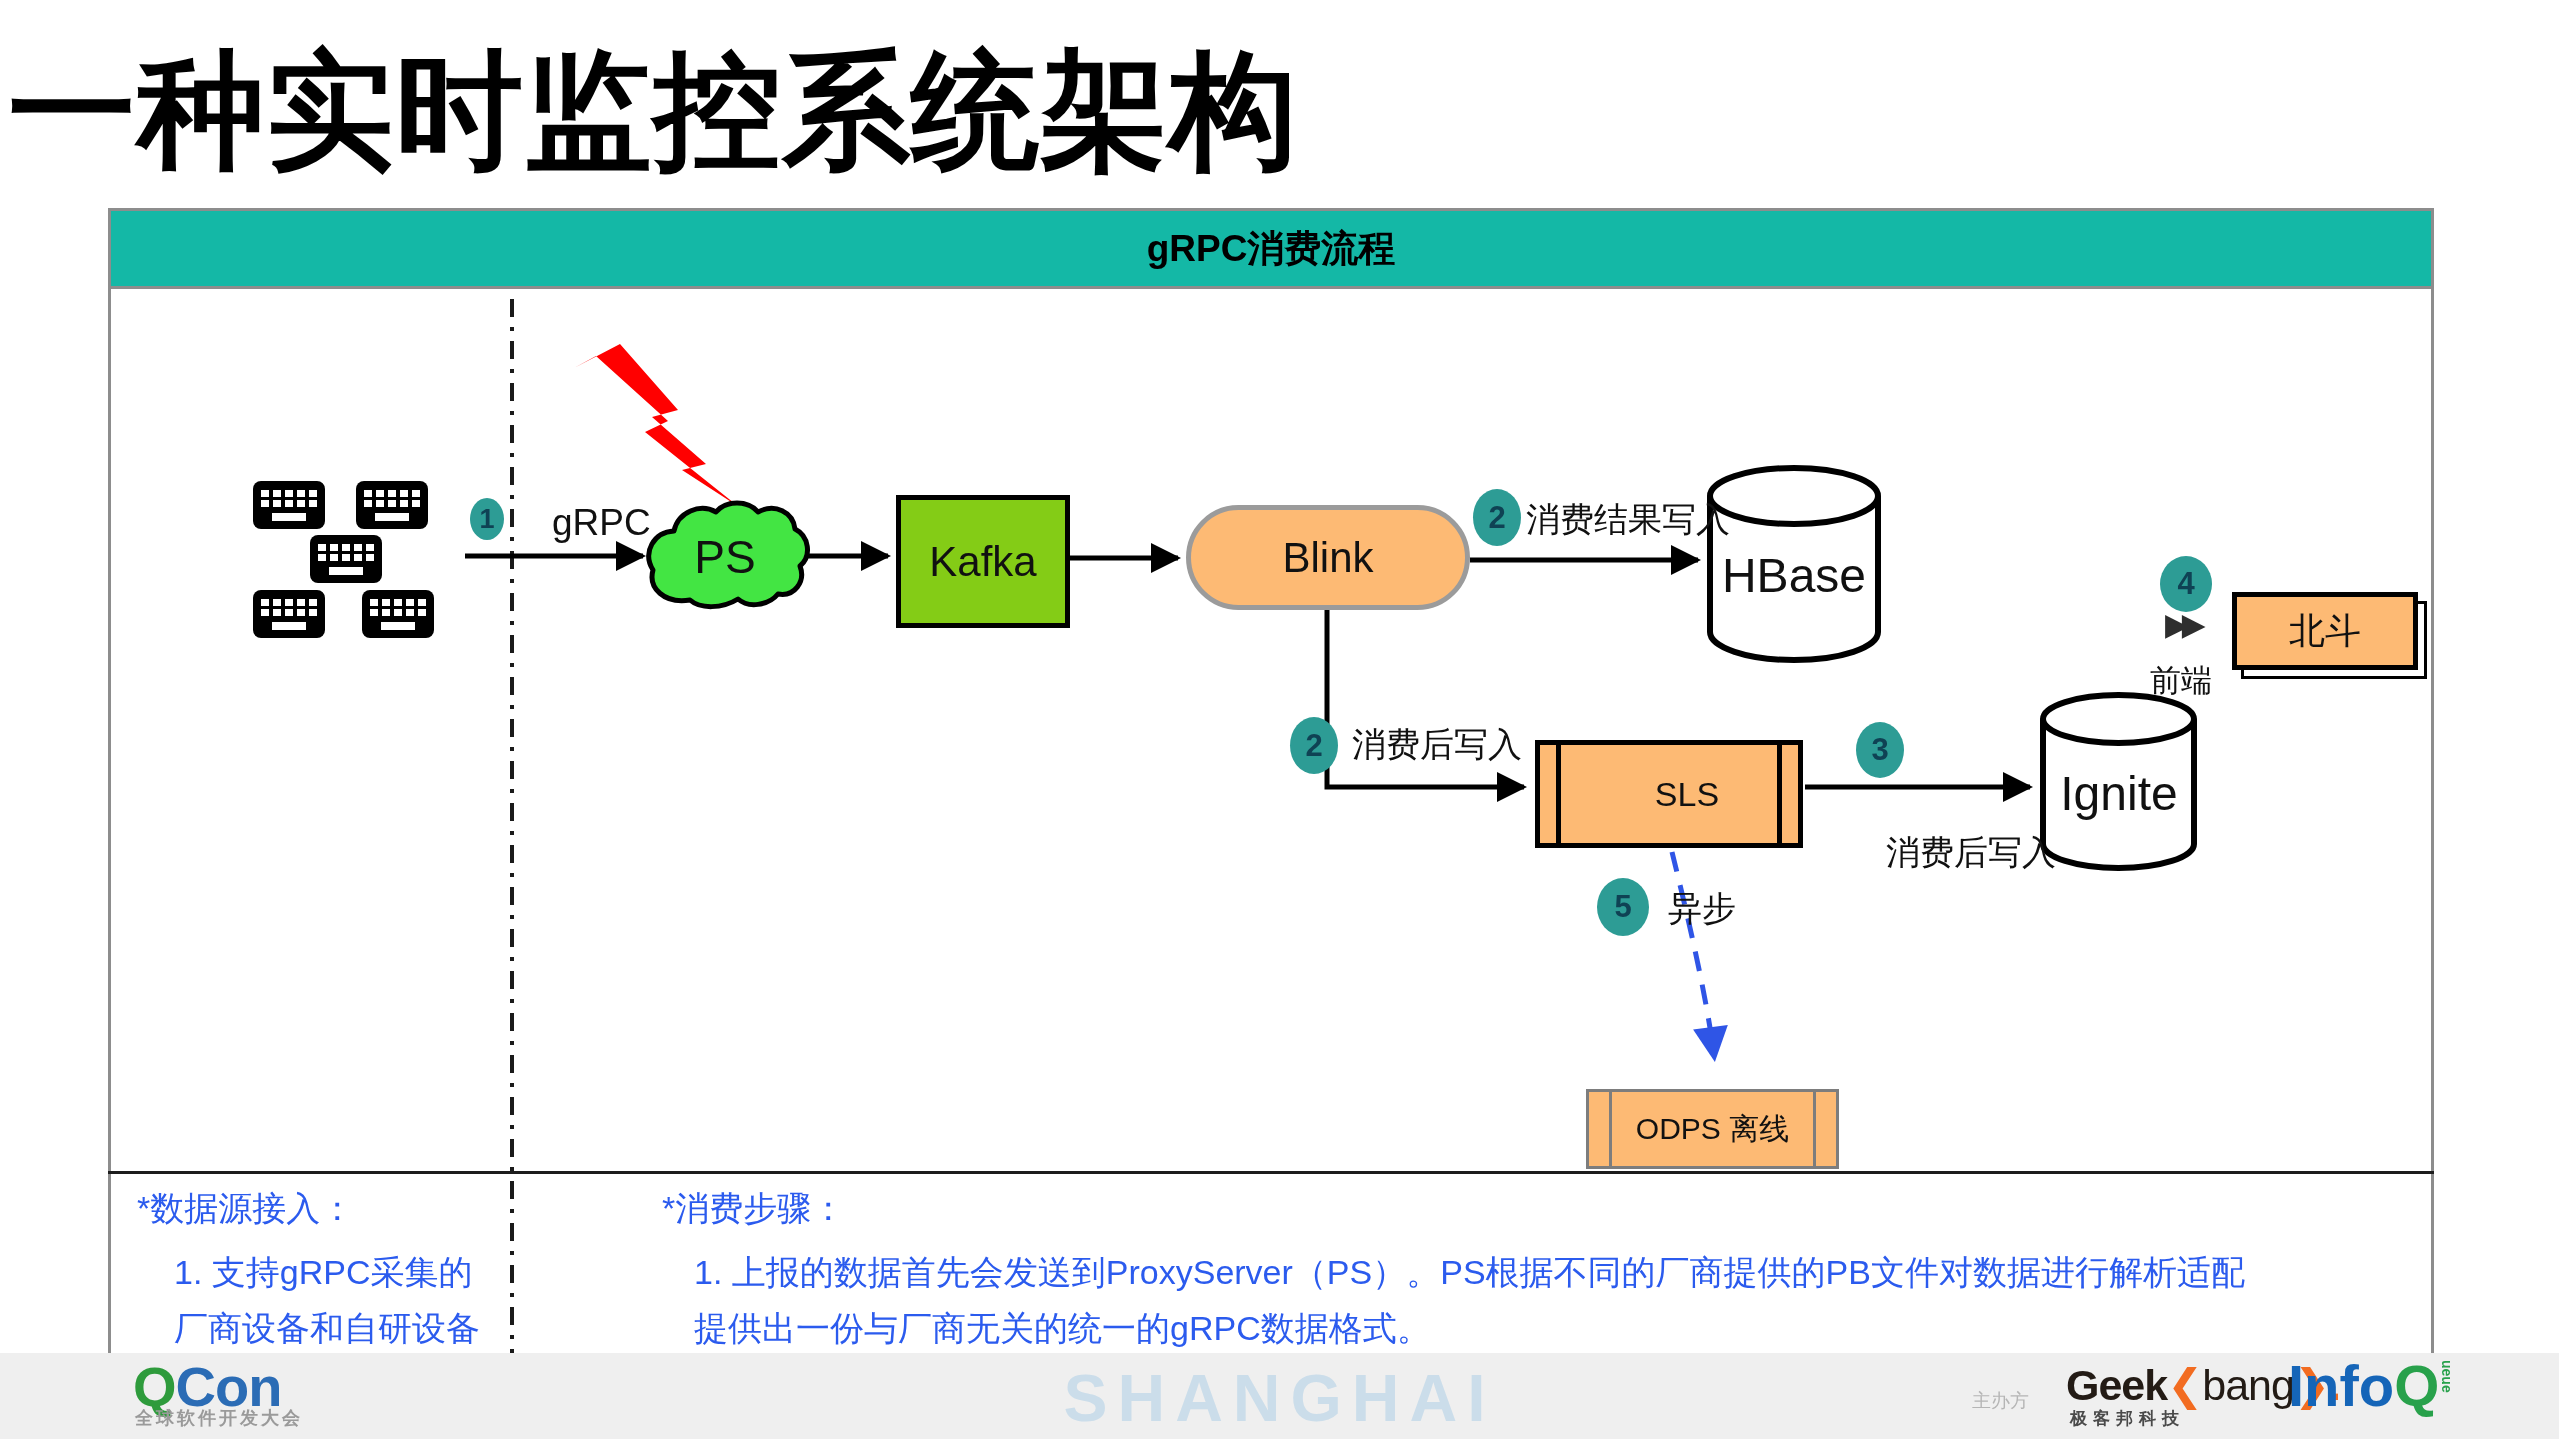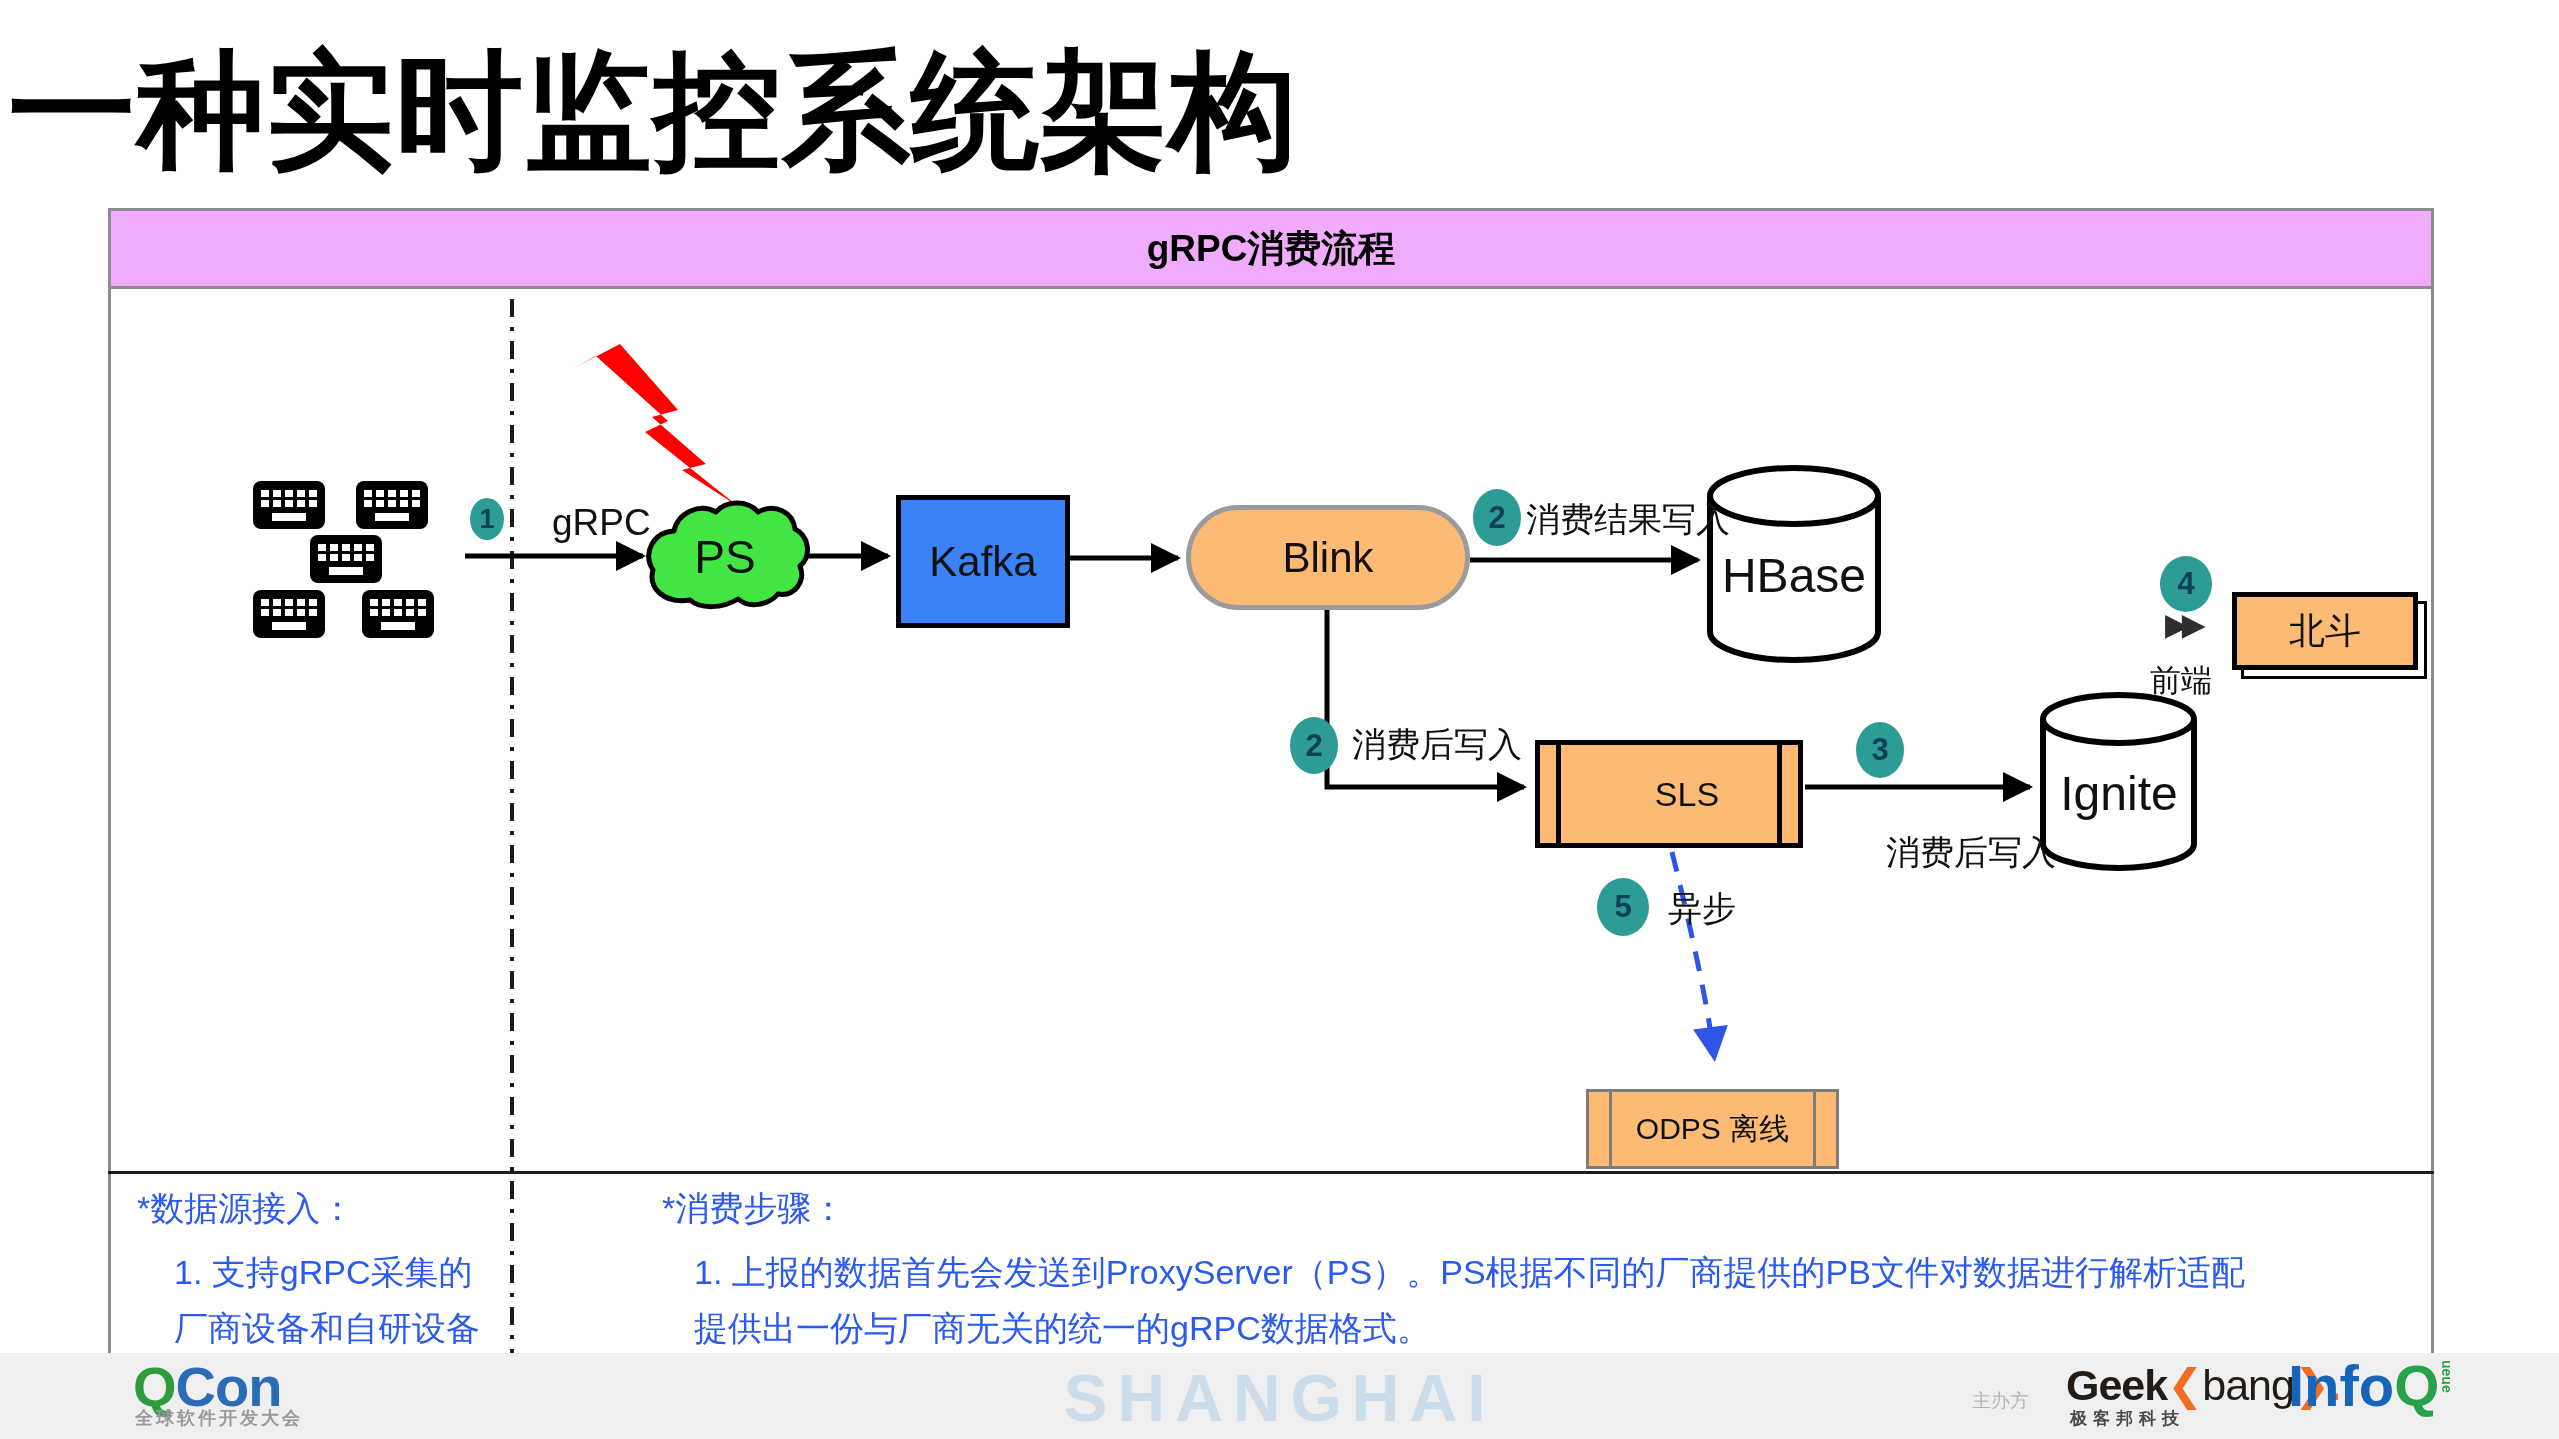--- a/index.html
+++ b/index.html
@@ -7,31 +7,31 @@
     font-family:"Liberation Sans","DejaVu Sans",sans-serif; }
 
   
   #page-title { position:absolute; left:8px; top:26px; font-size:128px; font-weight:600;
     color:#000; letter-spacing:1px; white-space:nowrap; }
 
   
   #frame { position:absolute; left:108px; top:208px; width:2326px; height:1149px;
     border:3px solid #8d8d8d; background:transparent; }
   #frame-header { position:absolute; left:0; top:0; width:100%; height:78px;
-    background:#f0abfc; border-bottom:3px solid #8d8d8d; text-align:center;
+    background:#14b8a6; border-bottom:3px solid #8d8d8d; text-align:center;
     line-height:76px; font-size:37px; font-weight:700; color:#000; }
   #sep { position:absolute; left:108px; top:1171px; width:2326px; height:3px; background:#1d1d1d; }
 
   
   #overlay { position:absolute; left:0; top:0; width:2559px; height:1439px; }
 
   
   .node { position:absolute; display:flex; align-items:center; justify-content:center;
     background:#fdba74; color:#111; }
-  #kafka  { left:896px;  top:495px;  width:174px; height:133px; background:#3b82f6;
+  #kafka  { left:896px;  top:495px;  width:174px; height:133px; background:#84cc16;
             border:5px solid #000; font-size:42px; }
   #blink  { left:1186px; top:505px;  width:284px; height:105px; border:5px solid #9b9b9b;
             border-radius:56px; font-size:42px; }
   #sls    { left:1535px; top:740px;  width:268px; height:108px; border:5px solid #000; font-size:34px;padding-left:36px; }
   #sls::before { content:""; position:absolute; left:16px; top:0; bottom:0; border-left:5px solid #000; }
   #sls::after  { content:""; position:absolute; right:16px; top:0; bottom:0; border-left:5px solid #000; }
   #odps   { left:1586px; top:1089px; width:253px; height:80px; border:3px solid #7d7d7d; font-size:30px; }
   #odps::before { content:""; position:absolute; left:20px; top:0; bottom:0; border-left:3px solid #7d7d7d; }
   #odps::after  { content:""; position:absolute; right:20px; top:0; bottom:0; border-left:3px solid #7d7d7d; }
   #beidou { left:2232px; top:592px;  width:186px; height:78px; border:5px solid #000;

